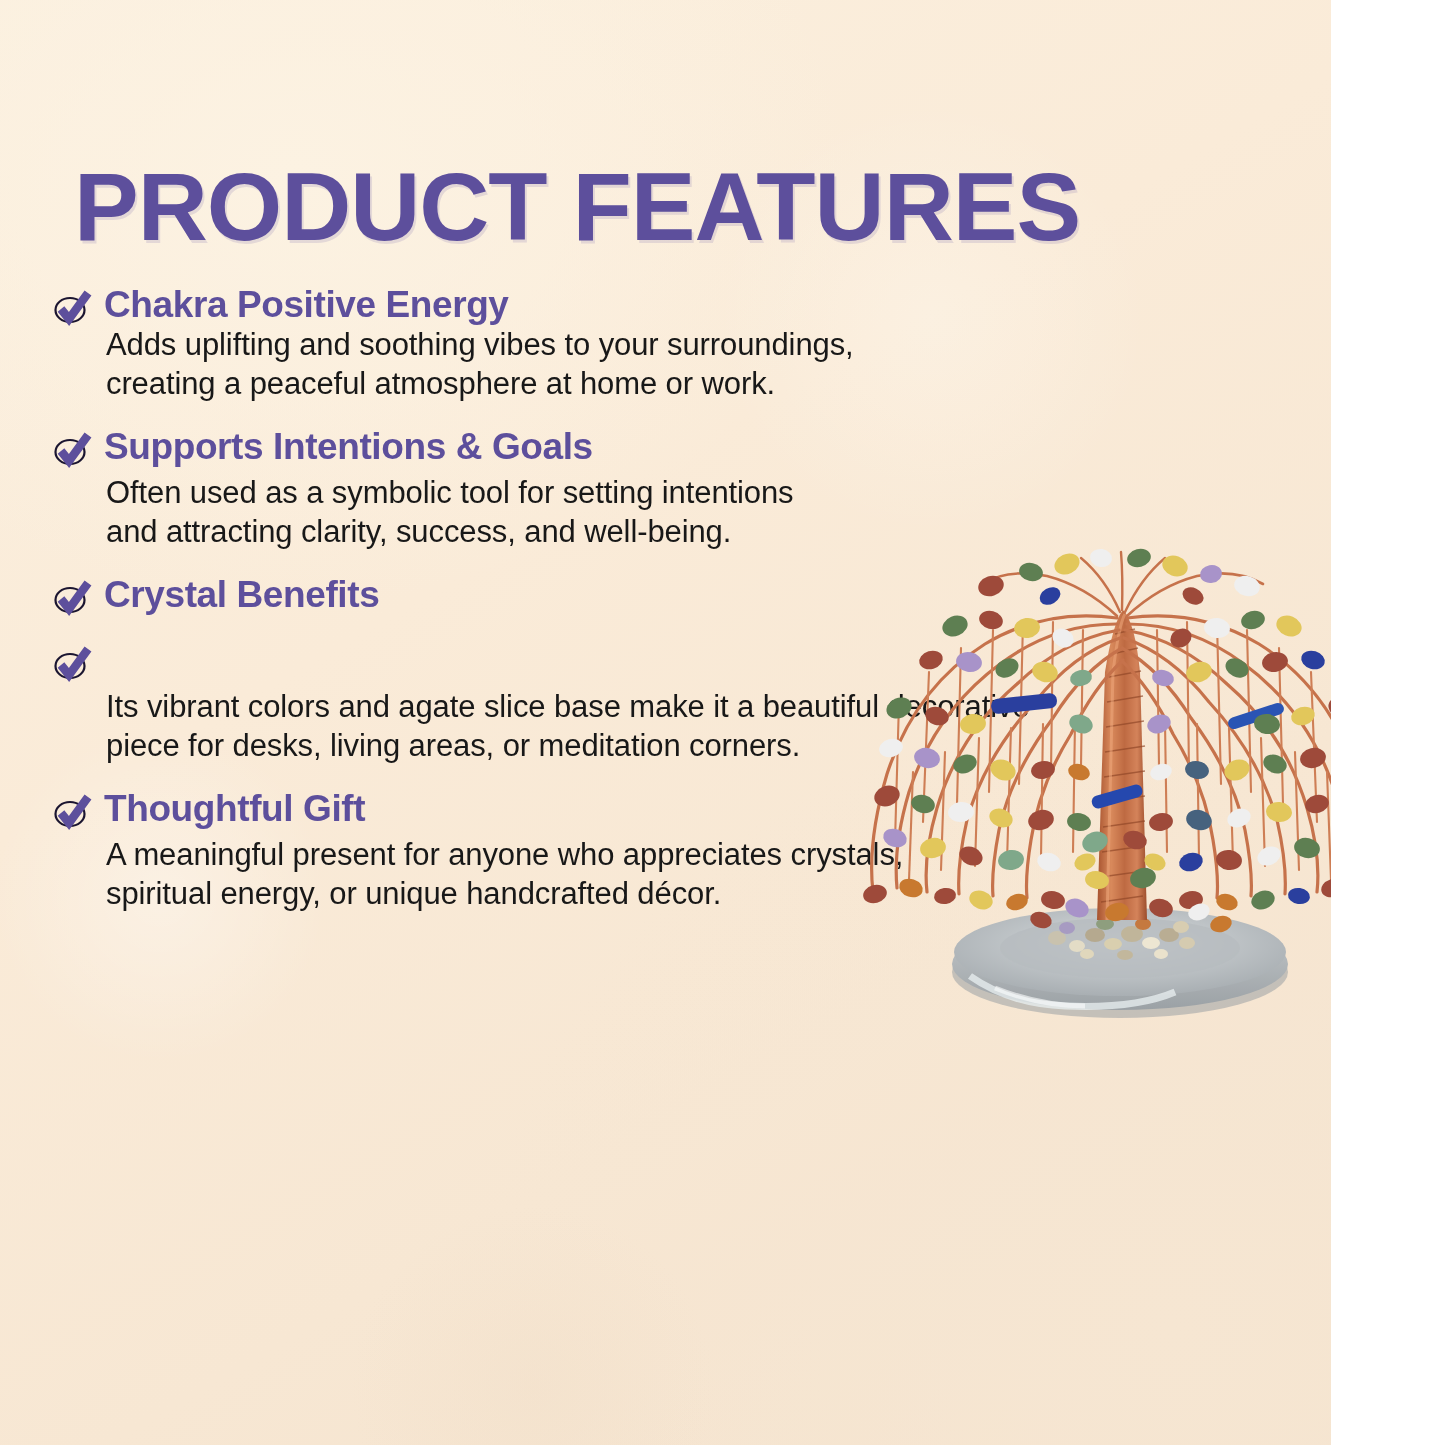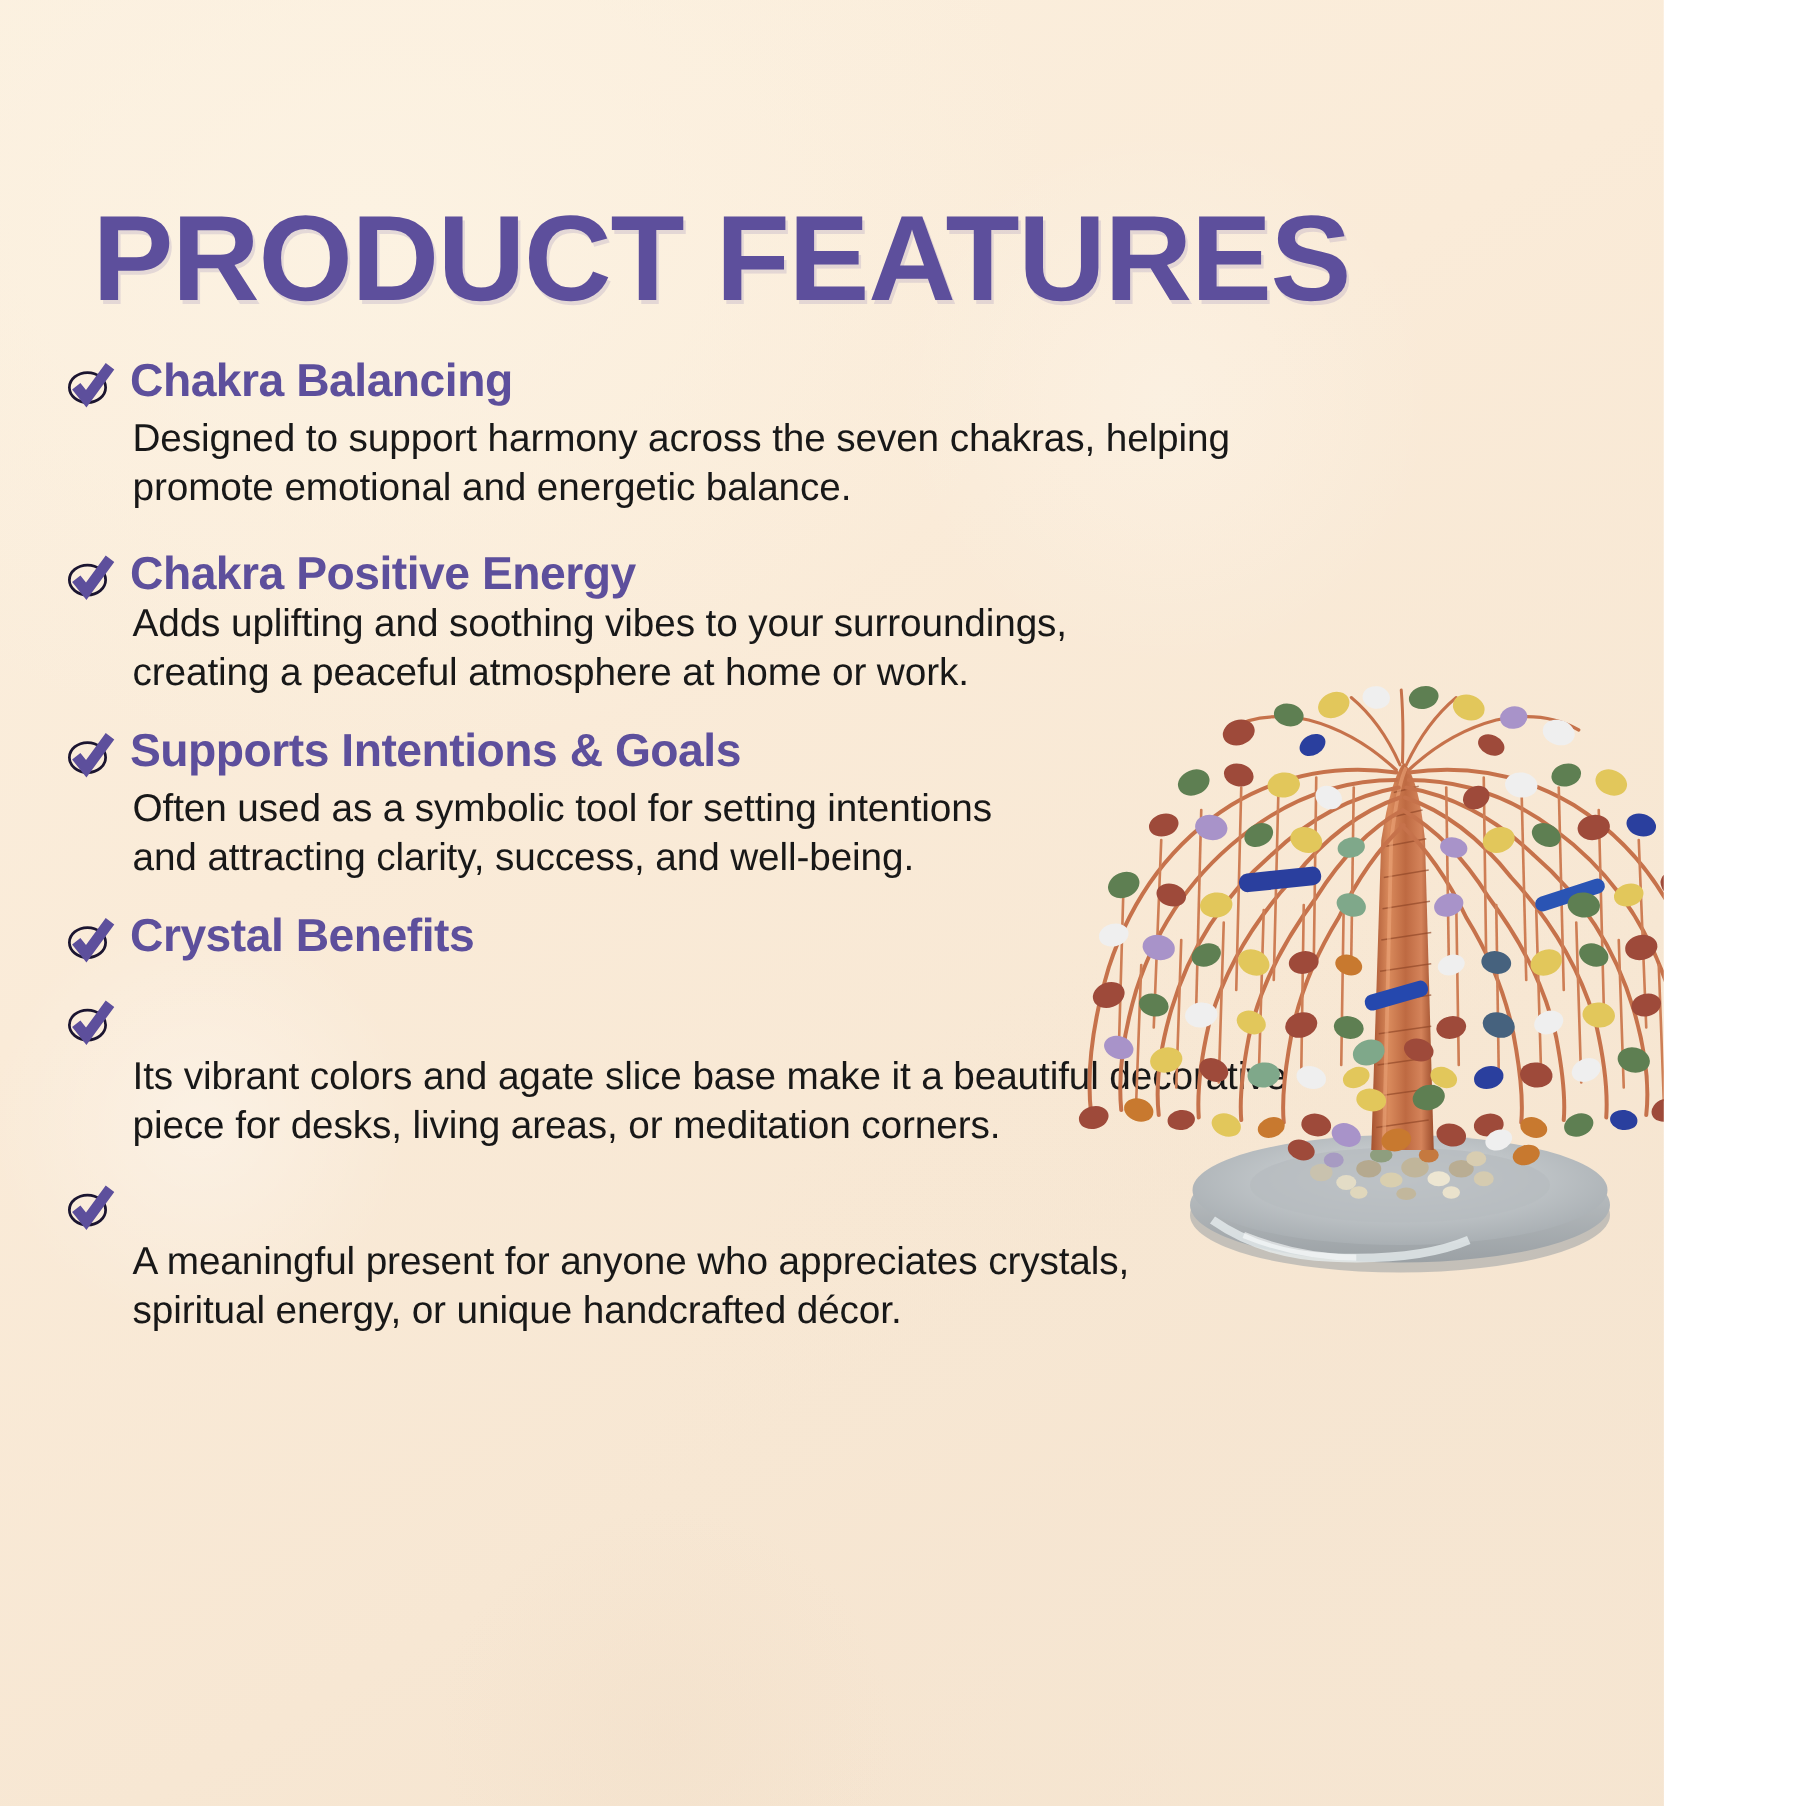--- a/index.html
+++ b/index.html
@@ -72,31 +72,20 @@
 </style>
 </head>
 <body>
 
 <div id="page">
 
   <div id="title">PRODUCT FEATURES</div>
 
   <div id="features">
 
-    <div class="feature f0">
-      <div class="feat-head">
-        <svg class="check-icon" viewBox="0 0 40 40">
-          <ellipse cx="18" cy="23" rx="14.5" ry="12" fill="none" stroke="#1B1530" stroke-width="2.2"></ellipse>
-          <path d="M9 22 L17 32 L36 6" fill="none" stroke="#5D4F9C" stroke-width="8.5" stroke-linecap="butt" stroke-linejoin="miter"></path>
-        </svg>
-        <div class="feat-title">Chakra Balancing</div>
-      </div>
-      <div class="feat-desc">Designed to support harmony across the seven chakras, helping
-promote emotional and energetic balance.</div>
-    </div>
 
     <div class="feature f1">
       <div class="feat-head">
         <svg class="check-icon" viewBox="0 0 40 40">
           <ellipse cx="18" cy="23" rx="14.5" ry="12" fill="none" stroke="#1B1530" stroke-width="2.2"></ellipse>
           <path d="M9 22 L17 32 L36 6" fill="none" stroke="#5D4F9C" stroke-width="8.5" stroke-linecap="butt" stroke-linejoin="miter"></path>
         </svg>
         <div class="feat-title">Chakra Positive Energy</div>
       </div>
       <div class="feat-desc">Adds uplifting and soothing vibes to your surroundings,
@@ -135,20 +124,21 @@
       <div class="feat-desc">Its vibrant colors and agate slice base make it a beautiful decorative
 piece for desks, living areas, or meditation corners.</div>
     </div>
 
     <div class="feature f5">
       <div class="feat-head">
         <svg class="check-icon" viewBox="0 0 40 40">
           <ellipse cx="18" cy="23" rx="14.5" ry="12" fill="none" stroke="#1B1530" stroke-width="2.2"></ellipse>
           <path d="M9 22 L17 32 L36 6" fill="none" stroke="#5D4F9C" stroke-width="8.5" stroke-linecap="butt" stroke-linejoin="miter"></path>
         </svg>
+        <div class="feat-title">Thoughtful Gift</div>
       </div>
       <div class="feat-desc">A meaningful present for anyone who appreciates crystals,
 spiritual energy, or unique handcrafted décor.</div>
     </div>
 
   </div>
 
   <div id="product">
     <svg viewBox="0 0 650 680">
       <defs>

